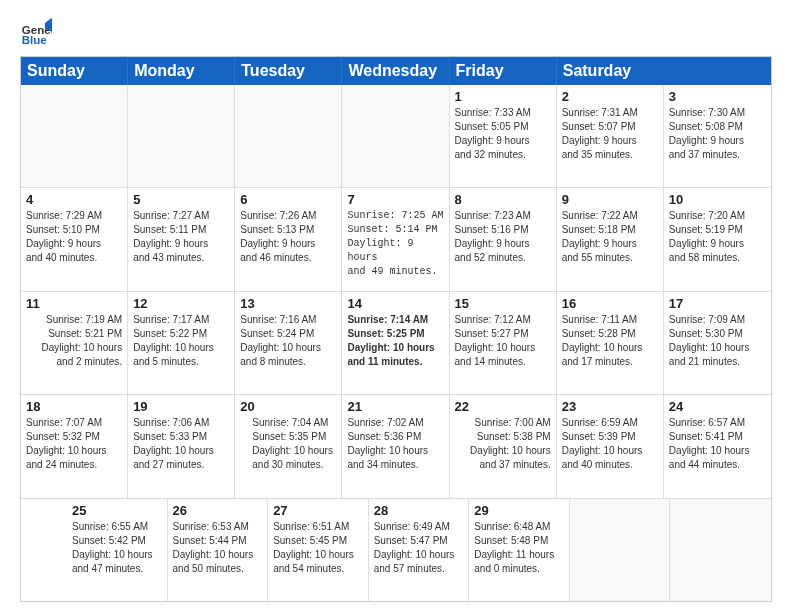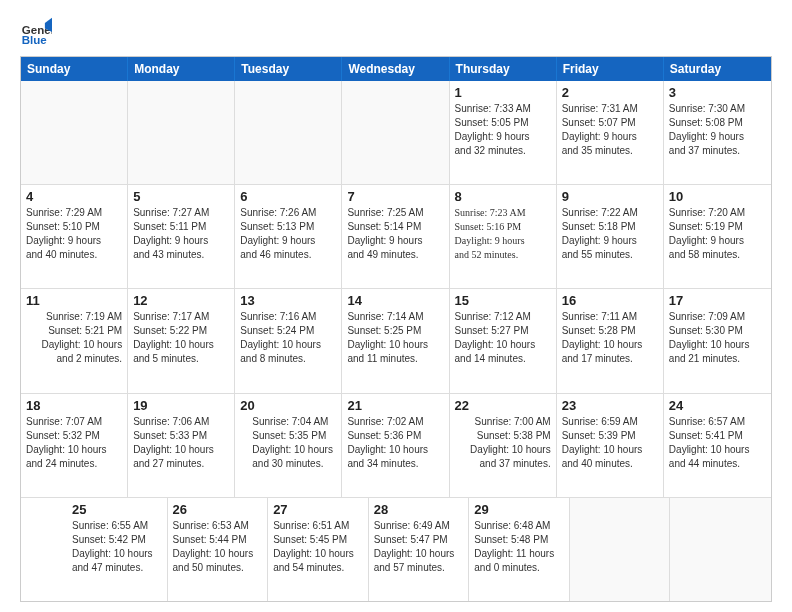--- a/index.html
+++ b/index.html
@@ -51,21 +51,21 @@
       flex-direction: column;
       border: 1px solid #ccc;
     }
     .calendar-header {
       display: grid;
       grid-template-columns: repeat(7, 1fr);
       background: #1565c0;
     }
     .cal-header-cell {
       color: #fff;
-      font-size: 12px;
+      font-size: 16px;
       font-weight: bold;
       padding: 5px 6px;
       text-align: left;
       border-right: 1px solid #1976d2;
     }
     .cal-header-cell:last-child { border-right: none; }
     .calendar-body {
       flex: 1;
       display: flex;
       flex-direction: column;
@@ -121,21 +121,20 @@
       <div class="subtitle"></div>
     </div>
   </div>
 
   <div class="calendar">
     <div class="calendar-header">
     <div class="cal-header-cell">Sunday</div>
         <div class="cal-header-cell">Monday</div>
         <div class="cal-header-cell">Tuesday</div>
         <div class="cal-header-cell">Wednesday</div>
-        <div class="cal-header-cell">Thursday</div>
         <div class="cal-header-cell">Friday</div>
         <div class="cal-header-cell">Saturday</div>
       </div>
     <div class="calendar-body">
     <div class="cal-row">
           <div class="cal-cell empty"></div>
           <div class="cal-cell empty"></div>
           <div class="cal-cell empty"></div>
           <div class="cal-cell empty"></div>
           <div class="cal-cell">
@@ -177,28 +176,28 @@
           </div>
           <div class="cal-cell">
             <div class="day-num">6</div>
             <div class="day-info" style="white-space: pre-line;">Sunrise: 7:26 AM
 Sunset: 5:13 PM
 Daylight: 9 hours
 and 46 minutes.</div>
           </div>
           <div class="cal-cell">
             <div class="day-num">7</div>
-            <div class="day-info" style="white-space: pre-line;">Sunrise: 7:25 AM
+            <div class="day-info" style="white-space: pre-line; font-family: Liberation Mono, monospace;">Sunrise: 7:25 AM
 Sunset: 5:14 PM
 Daylight: 9 hours
 and 49 minutes.</div>
           </div>
           <div class="cal-cell">
             <div class="day-num">8</div>
-            <div class="day-info" style="white-space: pre-line; font-family: Liberation Serif, serif;">Sunrise: 7:23 AM
+            <div class="day-info" style="white-space: pre-line;">Sunrise: 7:23 AM
 Sunset: 5:16 PM
 Daylight: 9 hours
 and 52 minutes.</div>
           </div>
           <div class="cal-cell">
             <div class="day-num">9</div>
             <div class="day-info" style="white-space: pre-line;">Sunrise: 7:22 AM
 Sunset: 5:18 PM
 Daylight: 9 hours
 and 55 minutes.</div>
@@ -228,21 +227,21 @@
           </div>
           <div class="cal-cell">
             <div class="day-num">13</div>
             <div class="day-info" style="white-space: pre-line;">Sunrise: 7:16 AM
 Sunset: 5:24 PM
 Daylight: 10 hours
 and 8 minutes.</div>
           </div>
           <div class="cal-cell">
             <div class="day-num">14</div>
-            <div class="day-info" style="white-space: pre-line;">Sunrise: 7:14 AM
+            <div class="day-info" style="white-space: pre-line; font-weight: bold;">Sunrise: 7:14 AM
 Sunset: 5:25 PM
 Daylight: 10 hours
 and 11 minutes.</div>
           </div>
           <div class="cal-cell">
             <div class="day-num">15</div>
             <div class="day-info" style="white-space: pre-line;">Sunrise: 7:12 AM
 Sunset: 5:27 PM
 Daylight: 10 hours
 and 14 minutes.</div>

